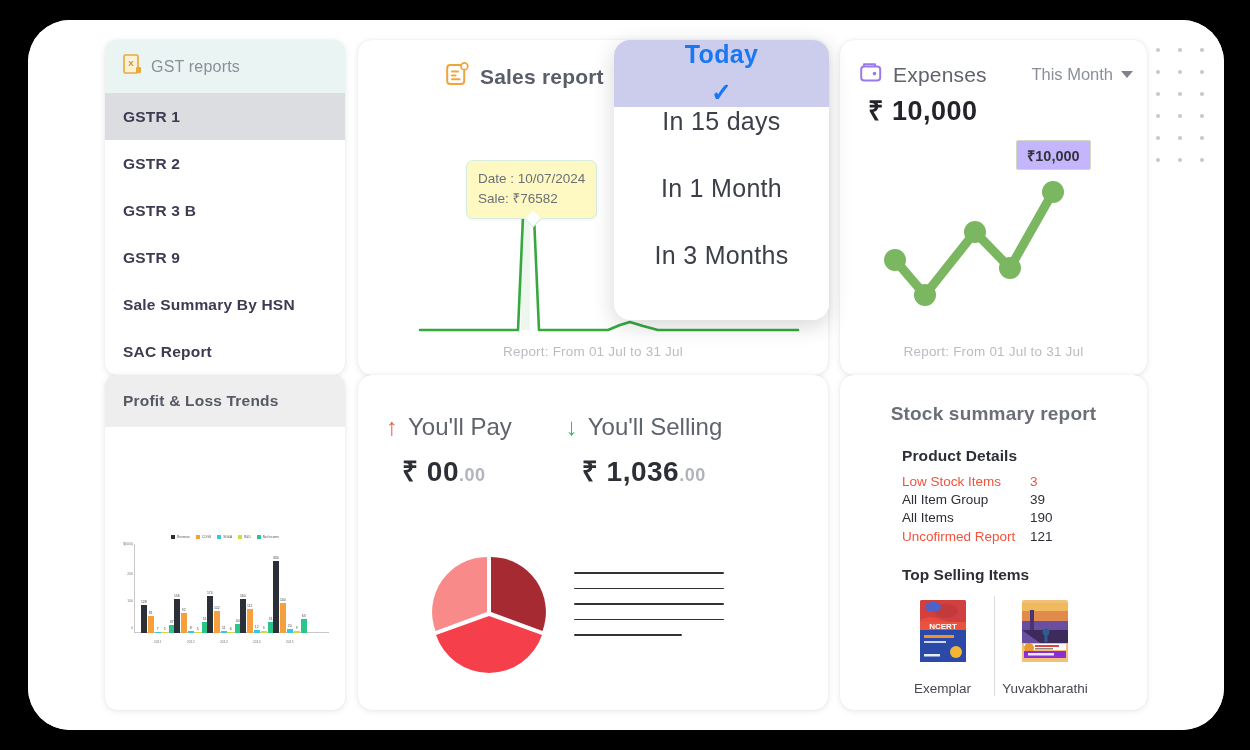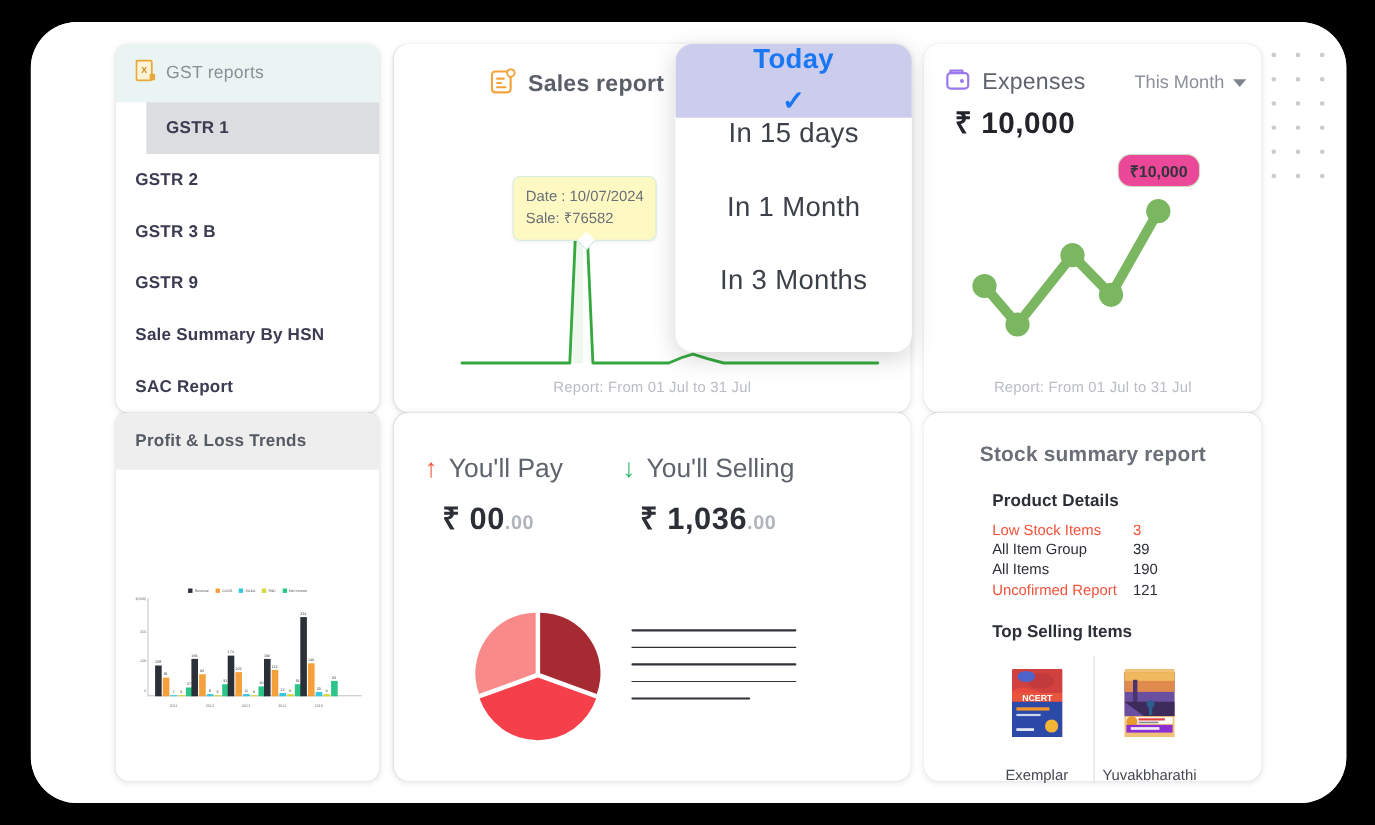--- a/index.html
+++ b/index.html
@@ -45,21 +45,21 @@
     padding-left: 18px;
   }
   .gst-head-label { font-size: 16px; color: #8a8f98; letter-spacing: .2px; }
   .gst-list { padding-top: 0; }
   .gst-item {
     height: 47px; display: flex; align-items: center;
     padding-left: 18px;
     font-size: 15.5px; font-weight: bold; color: #3b3b52;
     letter-spacing: .2px;
   }
-  .gst-item.active { background: #dcdde1; margin-left: 28px; }
+  .gst-item.active { background: #dcdde1; }
 
   
   #pl-card { left: 77px; top: 355px; width: 240px; height: 335px; border-radius: 12px; overflow: hidden; }
   .pl-head {
     height: 52px; background: #eeeeef;
     display: flex; align-items: center; padding-left: 18px;
     font-size: 15.5px; font-weight: bold; color: #555a63; letter-spacing: .2px;
   }
   .pl-body { position: relative; height: 283px; }
 
@@ -134,22 +134,22 @@
   .exp-title { font-size: 21px; color: #5f636c; letter-spacing: .2px; }
   .exp-period {
     margin-left: auto; margin-right: 14px;
     display: flex; align-items: center; gap: 8px;
     font-size: 16.5px; color: #8a8f98;
   }
   .caret { width: 0; height: 0; border-left: 6px solid transparent; border-right: 6px solid transparent; border-top: 7px solid #7d828b; }
   .exp-amount { font-size: 27px; font-weight: bold; color: #22242a; padding: 4px 0 0 28px; letter-spacing: .5px; }
   .exp-badge {
     position: absolute; left: 176px; top: 100px;
-    background: #ec4899; border: 1.3px solid #cfdcc2;
-    border-radius: 12px; padding: 4px 10px;
+    background: #c4b5fd; border: 1.3px solid #cfdcc2;
+    border-radius: 2px; padding: 4px 10px;
     font-size: 14.5px; color: #31343a; font-weight: bold;
   }
   .exp-plot { position: absolute; left: 0; top: 110px; width: 307px; height: 185px; }
 
   
   #pay-card { left: 330px; top: 355px; width: 470px; height: 335px; }
   .pay-row { display: flex; padding: 38px 0 0 28px; gap: 54px; }
   .pay-col { }
   .pay-label { display: flex; align-items: center; gap: 10px; font-size: 24px; color: #5f636c; }
   .pay-arrow { font-size: 24px; font-weight: bold; }
@@ -175,21 +175,21 @@
   .stock-rows { padding: 8px 0 0 62px; }
   .stock-row { display: flex; font-size: 13.5px; line-height: 1.35; color: #2c2f36; }
   .stock-row .k { width: 128px; }
   .stock-row .v { width: 40px; text-align: left; }
   .stock-row.alert .k, .stock-row.alert .v { color: #f4523b; }
   .stock-row.alert2 .k { color: #f4523b; }
   .top-sell-title { padding: 20px 0 0 62px; font-size: 15.5px; font-weight: bold; color: #2c2f36; }
   .items-row { display: flex; justify-content: center; gap: 0; padding: 12px 0 0 0; align-items: flex-start; }
   .item-cell { width: 102px; text-align: center; }
   .item-cell + .item-cell { border-left: 1px solid #dcdee2; }
-  .thumb { width: 46px; height: 70px; margin: 12px auto; border-radius: 2px; overflow: hidden; position: relative; }
+  .thumb { width: 46px; height: 70px; margin: 4px auto; border-radius: 2px; overflow: hidden; position: relative; }
   .item-name { font-size: 13.5px; color: #44484f; padding-top: 7px; }
 
   
   .dots { position: absolute; left: 1128px; top: 28px; width: 60px; height: 118px; }
   .dots i { position: absolute; width: 3.5px; height: 3.5px; background: #c9cbd1; border-radius: 50%; display: block; }
 </style>
 </head>
 <body>
 
 <div id="root">

